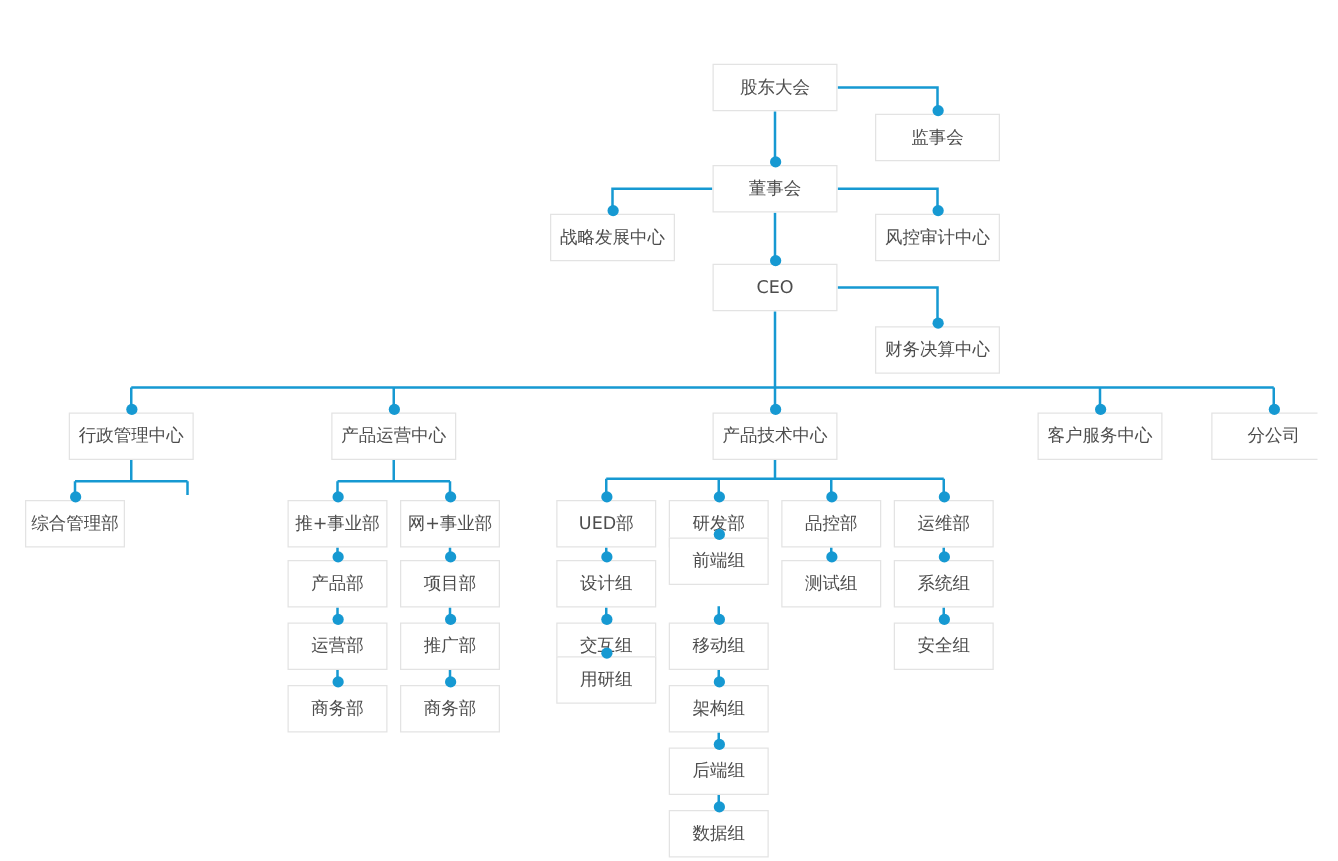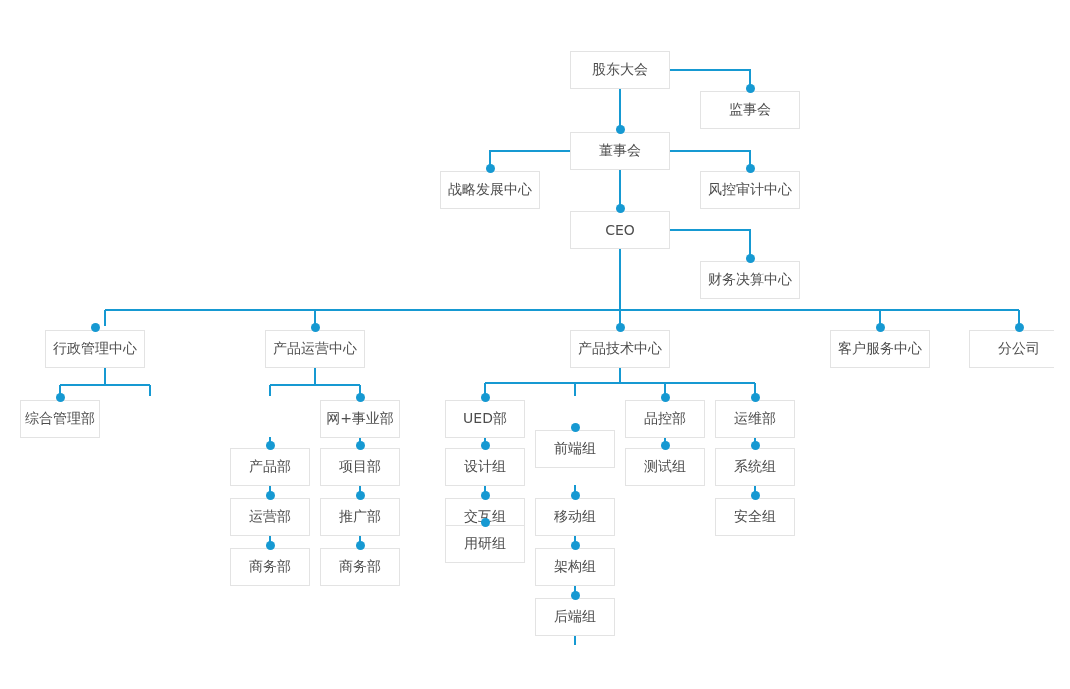--- a/index.html
+++ b/index.html
@@ -76,29 +76,31 @@
   </svg>
 
   <div class="node w100 root" style="left:570px;top:51px">股东大会</div>
   <div class="node w100" style="left:700px;top:91px">监事会</div>
   <div class="node w100" style="left:570px;top:132px">董事会</div>
   <div class="node w100" style="left:440px;top:171px">战略发展中心</div>
   <div class="node w100" style="left:700px;top:171px">风控审计中心</div>
   <div class="node w100" style="left:570px;top:211px">CEO</div>
   <div class="node w100" style="left:700px;top:261px">财务决算中心</div>
 
-  <div class="node w100" style="left:45px;top:330px">行政管理中心</div>
+  <div class="node w100" style="left:55px;top:330px">行政管理中心</div>
   <div class="node w100" style="left:265px;top:330px">产品运营中心</div>
   <div class="node w100" style="left:570px;top:330px">产品技术中心</div>
   <div class="node w100" style="left:830px;top:330px">客户服务中心</div>
   <div class="node w100" style="left:969px;top:330px">分公司</div>
 
   <div class="node w80" style="left:20px;top:400px">综合管理部</div>
+  <div class="node w80" style="left:230px;top:400px">推+事业部</div>
   <div class="node w80" style="left:320px;top:400px">网+事业部</div>
   <div class="node w80" style="left:445px;top:400px">UED部</div>
+  <div class="node w80" style="left:535px;top:400px">研发部</div>
   <div class="node w80" style="left:625px;top:400px">品控部</div>
   <div class="node w80" style="left:715px;top:400px">运维部</div>
 
   <div class="node w80" style="left:230px;top:448px">产品部</div>
   <div class="node w80" style="left:320px;top:448px">项目部</div>
   <div class="node w80" style="left:445px;top:448px">设计组</div>
   <div class="node w80" style="left:535px;top:430px">前端组</div>
   <div class="node w80" style="left:625px;top:448px">测试组</div>
   <div class="node w80" style="left:715px;top:448px">系统组</div>
 
@@ -107,14 +109,15 @@
   <div class="node w80" style="left:445px;top:498px">交互组</div>
   <div class="node w80" style="left:535px;top:498px">移动组</div>
   <div class="node w80" style="left:715px;top:498px">安全组</div>
 
   <div class="node w80" style="left:230px;top:548px">商务部</div>
   <div class="node w80" style="left:320px;top:548px">商务部</div>
   <div class="node w80" style="left:445px;top:525px">用研组</div>
   <div class="node w80" style="left:535px;top:548px">架构组</div>
 
   <div class="node w80" style="left:535px;top:598px">后端组</div>
+  <div class="node w80" style="left:535px;top:648px">数据组</div>
 
 </div>
 
 </body></html>

